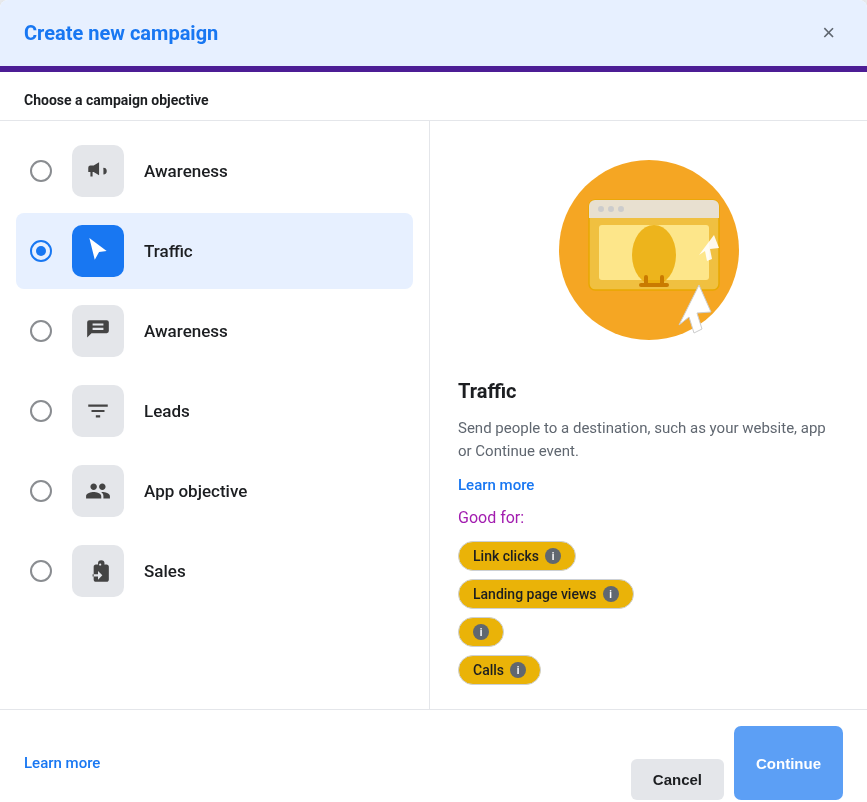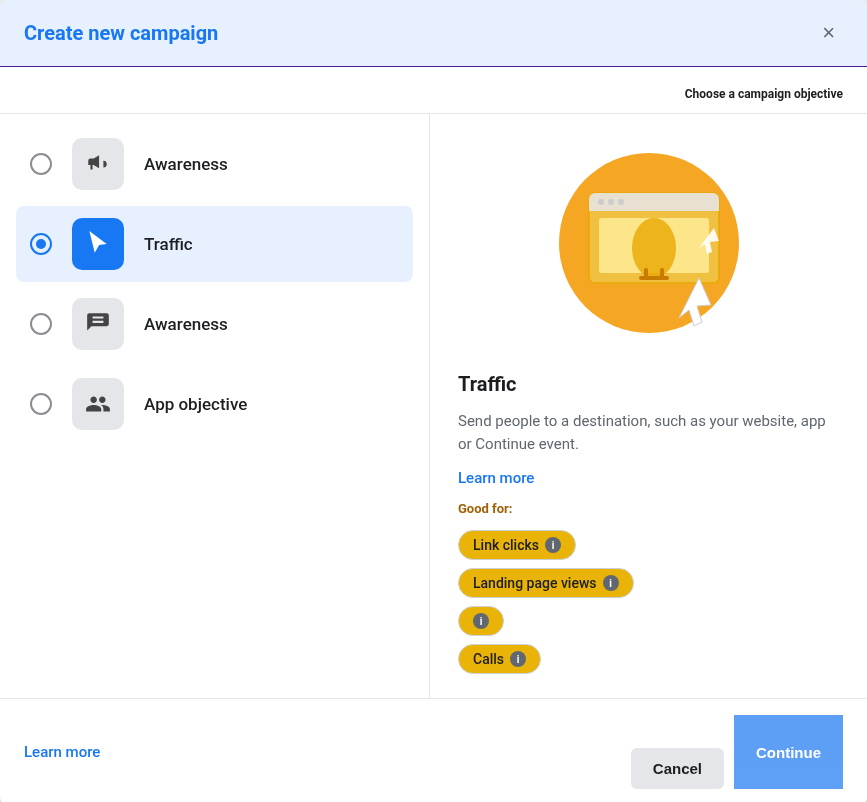--- a/index.html
+++ b/index.html
@@ -20,44 +20,43 @@
       display: flex;
       flex-direction: column;
       overflow: hidden;
     }
     .modal-header {
       background: #e7f0ff;
       padding: 18px 24px;
       display: flex;
       align-items: center;
       justify-content: space-between;
-      border-bottom: 1px solid #4c1d95;
+      border-bottom: 6px solid #4c1d95;
     }
     .modal-title {
       font-size: 20px;
       font-weight: 700;
       color: #1877f2;
     }
     .close-btn {
       background: none;
       border: none;
       cursor: pointer;
       font-size: 22px;
       color: #606770;
       line-height: 1;
       padding: 4px 8px;
       border-radius: 50%;
     }
     .modal-subheader {
-      padding: 20px 24px 12px 24px;
-      font-size: 12px;
+      padding: 20px 14px 12px 24px;
+      font-size: 14px;
       font-weight: 700;
       color: #1c1e21;
       border-bottom: 1px solid #e4e6ea;
-      text-align: right;
     }
     .modal-body {
       display: flex;
       flex: 1;
     }
     .left-panel {
       width: 430px;
       padding: 12px 16px;
       border-right: 1px solid #e4e6ea;
       display: flex;
@@ -149,23 +148,23 @@
       line-height: 1.5;
     }
     .learn-more-link {
       color: #1877f2;
       text-decoration: none;
       font-size: 15px;
       font-weight: 500;
       cursor: pointer;
     }
     .good-for-title {
-      font-size: 13px;
-      font-weight: 700;
-      color: #a16207;
+      font-size: 16px;
+      font-weight: 400;
+      color: #a21caf;
     }
     .tags-container {
       display: flex;
       flex-direction: column;
       gap: 8px;
     }
     .tag {
       display: inline-flex;
       align-items: center;
       gap: 6px;
@@ -217,21 +216,21 @@
       padding: 12px 22px;
       font-size: 15px;
       font-weight: 600;
       color: #1c1e21;
       cursor: pointer;
       margin-top: 33px;
     }
     .continue-btn {
       background: #1877f2;
       border: none;
-      border-radius: 0;
+      border-radius: 7px;
       padding: 10px 22px;
       font-size: 15px;
       font-weight: 600;
       color: white;
       cursor: pointer;
       opacity: 0.7;
     }
   </style>
 </head>
 <body>
@@ -272,31 +271,49 @@
       <div class="objective-item">
         <div class="radio-circle"></div>
         <div class="icon-box">
           <svg viewBox="0 0 24 24">
             <path d="M20 2H4a2 2 0 0 0-2 2v14l4-4h14a2 2 0 0 0 2-2V4a2 2 0 0 0-2-2zm-3 9H7v-2h10v2zm0-4H7V5h10v2z"></path>
           </svg>
         </div>
         <span class="objective-label">Awareness</span>
       </div>
 
+      <div class="objective-item">
+        <div class="radio-circle"></div>
+        <div class="icon-box">
+          <svg viewBox="0 0 24 24">
+            <path d="M10 18h4v-2h-4v2zM3 6v2h18V6H3zm3 7h12v-2H6v2z"></path>
+          </svg>
+        </div>
+        <span class="objective-label">Leads</span>
+      </div>
 
       <div class="objective-item">
         <div class="radio-circle"></div>
         <div class="icon-box">
           <svg viewBox="0 0 24 24">
             <path d="M16 11c1.66 0 2.99-1.34 2.99-3S17.66 5 16 5c-1.66 0-3 1.34-3 3s1.34 3 3 3zm-8 0c1.66 0 2.99-1.34 2.99-3S9.66 5 8 5C6.34 5 5 6.34 5 8s1.34 3 3 3zm0 2c-2.33 0-7 1.17-7 3.5V19h14v-2.5c0-2.33-4.67-3.5-7-3.5zm8 0c-.29 0-.62.02-.97.05 1.16.84 1.97 1.97 1.97 3.45V19h6v-2.5c0-2.33-4.67-3.5-7-3.5z"></path>
           </svg>
         </div>
         <span class="objective-label">App objective</span>
       </div>
 
+      <div class="objective-item">
+        <div class="radio-circle"></div>
+        <div class="icon-box">
+          <svg viewBox="0 0 24 24">
+            <path d="M20 6h-2.18c.07-.44.18-.86.18-1a3 3 0 0 0-6 0c0 .14.11.56.18 1H10C8.9 6 8 6.9 8 8v12c0 1.1.9 2 2 2h10c1.1 0 2-.9 2-2V8c0-1.1-.9-2-2-2zm-6-1a1 1 0 0 1 1 1c0 .14-.1.56-.18 1h-1.64C13.1 6.56 13 6.14 13 6a1 1 0 0 1 1-1zm-2 10v-3l4 4-4 4v-3H7v-2h5z"></path>
+          </svg>
+        </div>
+        <span class="objective-label">Sales</span>
+      </div>
 
     </div>
 
     <div class="right-panel">
 
       <div class="illustration-container">
         <svg class="traffic-illustration" viewBox="0 0 220 200">
 
           <circle cx="110" cy="95" r="90" fill="#F5A623"></circle>
 

